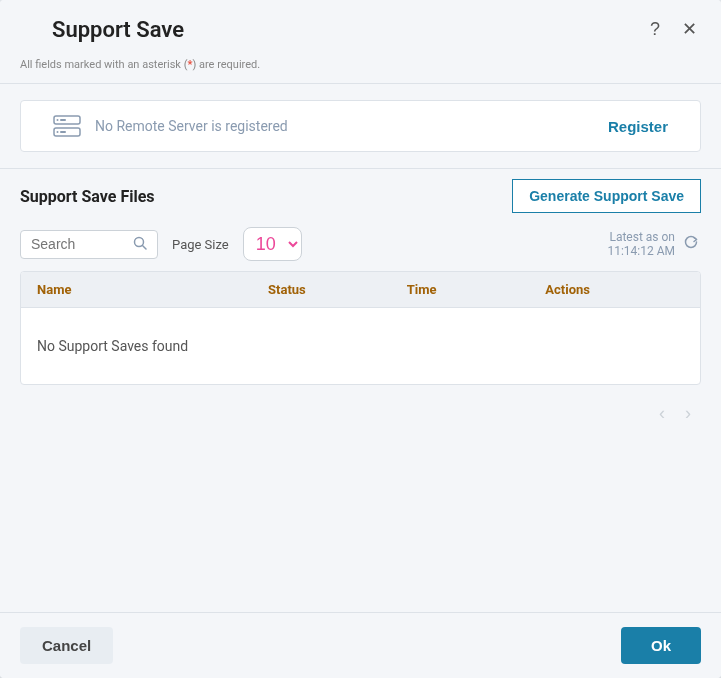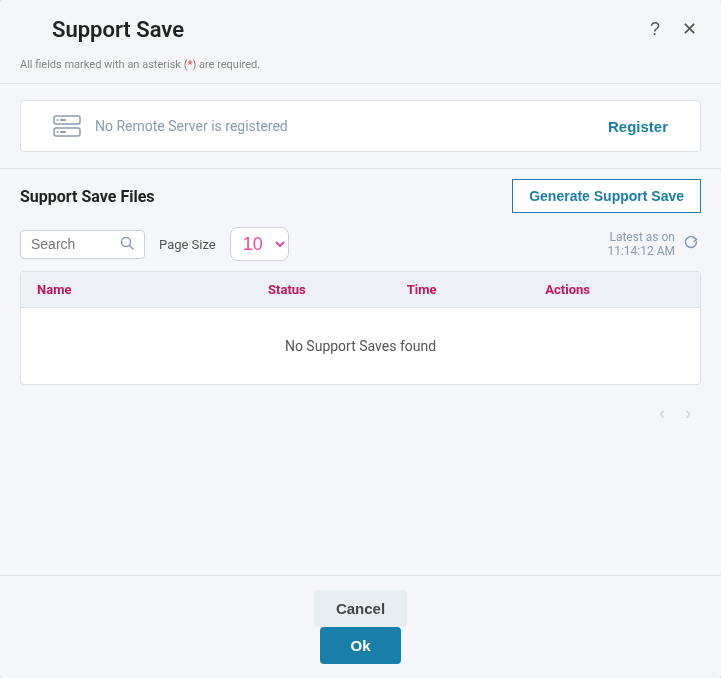--- a/index.html
+++ b/index.html
@@ -138,21 +138,21 @@
     }
     .showing-text b { color: #222; }
     .search-box {
       display: flex;
       align-items: center;
       background: #fff;
       border: 1px solid #ccd2d8;
       border-radius: 4px;
       padding: 5px 10px;
       gap: 6px;
-      width: 125px;
+      width: 138px;
     }
     .search-box input {
       border: none;
       outline: none;
       font-size: 14px;
       color: #555;
       width: 100%;
       background: transparent;
     }
     .search-icon {
@@ -202,25 +202,24 @@
     .table-header {
       display: grid;
       grid-template-columns: 2fr 1.2fr 1.2fr 1.2fr;
       background: #edf0f4;
       border-bottom: 1px solid #dde2e8;
       padding: 10px 16px;
     }
     .col-header {
       font-size: 13px;
       font-weight: 700;
-      color: #be185d;
+      color: #a16207;
     }
     .table-empty {
       padding: 30px 16px;
-      text-align: center;
       color: #555;
       font-size: 14px;
     }
     .pagination-row {
       display: flex;
       justify-content: flex-end;
       align-items: center;
       gap: 8px;
       padding: 6px 4px 4px 4px;
     }
@@ -234,21 +233,20 @@
       border-radius: 3px;
     }
     .page-btn:disabled { color: #ccd2d8; cursor: default; }
     .dialog-footer {
       display: flex;
       align-items: center;
       justify-content: space-between;
       padding: 14px 20px;
       background: #f4f6f9;
       border-top: 1px solid #dde2e8;
-      flex-direction: column;
     }
     .cancel-btn {
       background: #e8edf2;
       border: none;
       color: #444;
       font-size: 15px;
       font-weight: 600;
       padding: 10px 22px;
       border-radius: 4px;
       cursor: pointer;

